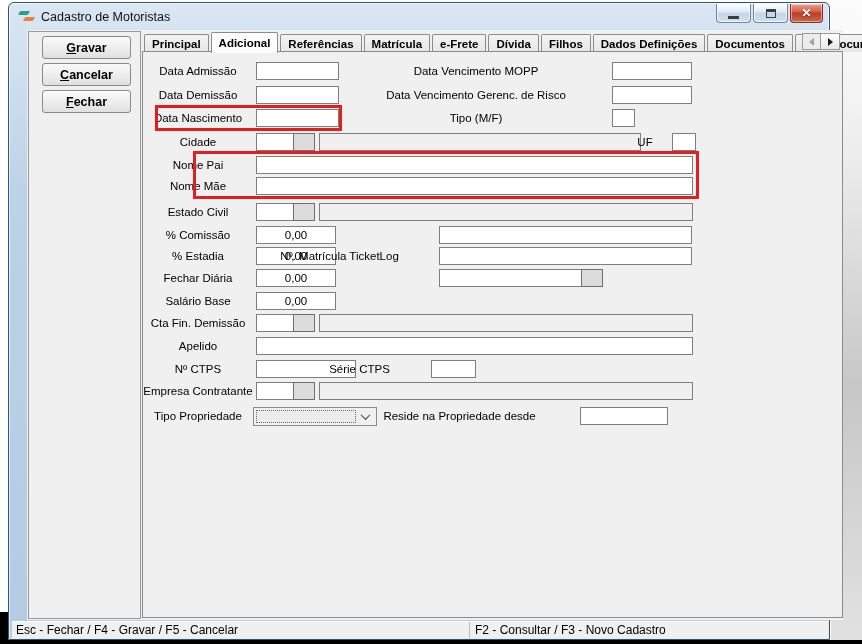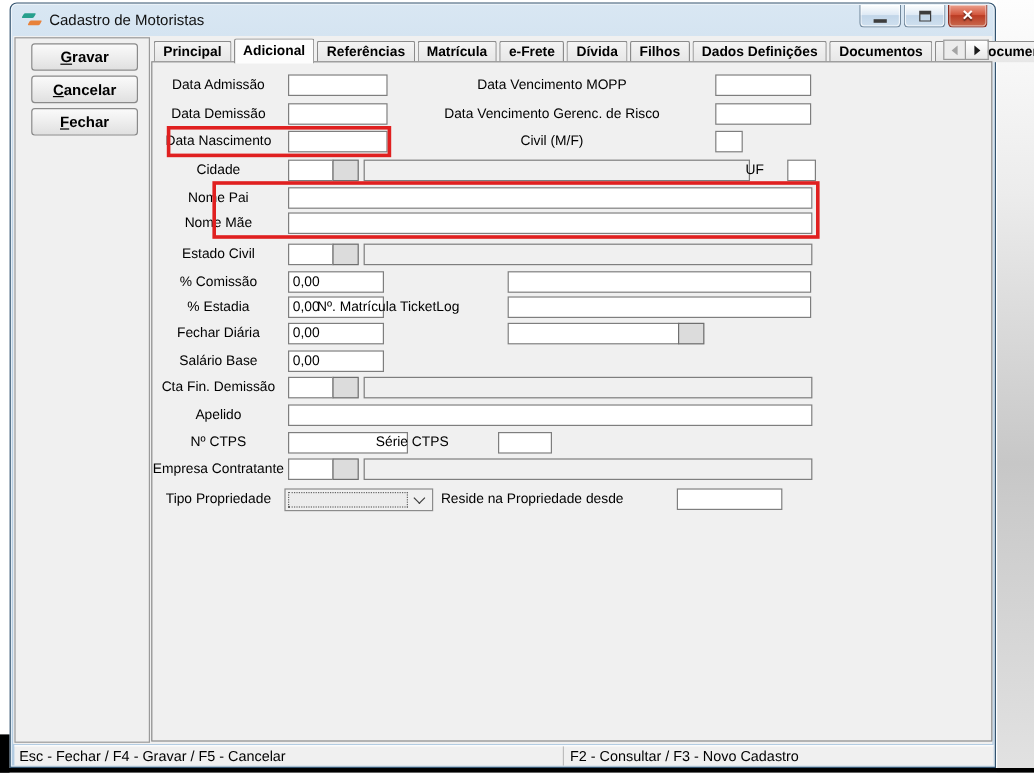--- a/index.html
+++ b/index.html
@@ -30,21 +30,21 @@
     border:1px solid #70869a; border-top:none; border-radius:0 0 4px 4px;
     background:linear-gradient(180deg,#fdfefe,#dfeaf5 45%,#c2d6e9 50%,#cfe0ef);
     box-shadow:inset 0 0 0 1px rgba(255,255,255,.7); cursor:default; }
   .wbtn.close { width:33px; border-color:#8e2a1c;
     background:linear-gradient(180deg,#eba28f,#d4583f 45%,#bb3c24 50%,#c96a4f);
     box-shadow:inset 0 0 0 1px rgba(255,255,255,.45); }
   .glyph-min { width:11px; height:3px; background:#3d3d3d; margin-top:8px; }
   .glyph-max { width:10px; height:9px; border:1px solid #3d3d3d; border-top-width:3px; background:transparent; }
   .glyph-close { color:#fff; font-size:12px; font-weight:bold; line-height:1; text-shadow:0 1px 1px rgba(0,0,0,.5); }
 
-  .window-body { position:absolute; left:2px; top:27px; width:816px; height:590px; background:#f0f0f0;padding-left:32px; }
+  .window-body { position:absolute; left:18px; top:27px; width:816px; height:590px; background:#f0f0f0;padding-left:32px; }
 
   
   .sidebar { position:absolute; left:1px; top:1px; width:113px; height:588px;
     background:#f0f0f0; border:1px solid #9a9a9a; }
   .sbtn { position:absolute; left:13px; width:89px; height:23px;
     display:flex; align-items:center; justify-content:center;
     background:linear-gradient(180deg,#fafafa,#efefef 45%,#e0e0e0);
     border:1px solid #8a8a8a; border-radius:3px;
     font-size:12.5px; font-weight:bold; color:#000; cursor:default; }
   .sbtn .hot { text-decoration:underline; }
@@ -63,21 +63,21 @@
   .tri-left { width:0; height:0; border-top:4px solid transparent; border-bottom:4px solid transparent; border-right:5px solid #a4a4a4; }
   .tri-right { width:0; height:0; border-top:4px solid transparent; border-bottom:4px solid transparent; border-left:5px solid #1a1a1a; }
 
   .tabpage { position:absolute; left:0; top:21px; width:701px; height:567px;
     background:#f0f0f0; border:1px solid #8b8b8b; }
 
   
   .lbl { position:absolute; height:18px; line-height:18px; font-size:11.5px; color:#000; text-align:center; white-space:nowrap; }
   .fld { position:absolute; height:18px; border:1px solid #7e7e7e; background:#fff;
     font-family:"Liberation Sans", sans-serif; font-size:11.5px; color:#000; padding:0 3px; outline:none; }
-  .fld.num { text-align:left; }
+  .fld.num { text-align:center; }
   .fld.dis { background:#f0f0f0; }
   .lookup { position:absolute; height:18px; width:22px; background:#dcdcdc; border:1px solid #6f6f6f; cursor:default; }
   .hl { position:absolute; border:3px solid var(--red); pointer-events:none; z-index:5; }
   .combo { position:absolute; height:19px; border:1px solid #8b8b8b; background:#f0f0f0; display:flex; align-items:center; cursor:default; }
   .combo .focus-rect { position:absolute; left:2px; top:2px; right:20px; bottom:2px; border:1px dotted #666; background:#ececec; }
   .combo .chev-zone { position:absolute; right:2px; top:1px; width:17px; bottom:1px; display:flex; align-items:center; justify-content:center; }
   .chevron { width:7px; height:7px; border-right:1.6px solid #3c3c3c; border-bottom:1.6px solid #3c3c3c; transform:rotate(45deg) translate(-1px,-1px); }
 
   
   .statusbar { position:absolute; left:3px; top:618px; width:816px; height:17px;
@@ -157,21 +157,21 @@
         <input class="fld" style="left: 469px; top: 10px; width: 80px;" value="">
 
         <div class="lbl" style="left:0;top:34px;width:110px">Data Demissão</div>
         <input class="fld" style="left: 113px; top: 34px; width: 83px;" value="">
         <div class="lbl" style="left:200px;top:34px;width:266px">Data Vencimento Gerenc. de Risco</div>
         <input class="fld" style="left: 469px; top: 34px; width: 80px;" value="">
 
         <div class="lbl" style="left:0;top:57px;width:110px">Data Nascimento</div>
         <input class="fld" style="left: 113px; top: 57px; width: 83px;" value="">
         <div class="hl" style="left:12px;top:53px;width:187px;height:26px"></div>
-        <div class="lbl" style="left:200px;top:57px;width:266px">Civil (M/F)</div>
+        <div class="lbl" style="left:200px;top:57px;width:266px">Tipo (M/F)</div>
         <input class="fld" style="left: 469px; top: 57px; width: 23px;" value="">
 
         <div class="lbl" style="left:0;top:81px;width:110px">Cidade</div>
         <input class="fld" style="left: 113px; top: 81px; width: 38px;" value="">
         <div class="lookup" style="left:150px;top:81px"></div>
         <input class="fld dis" style="left: 176px; top: 81px; width: 322px;" value="">
         <div class="lbl" style="left:480px;top:81px;width:44px">UF</div>
         <input class="fld" style="left: 529px; top: 81px; width: 24px;" value="">
 
         <div class="lbl" style="left:0;top:104px;width:110px">Nome Pai</div>

